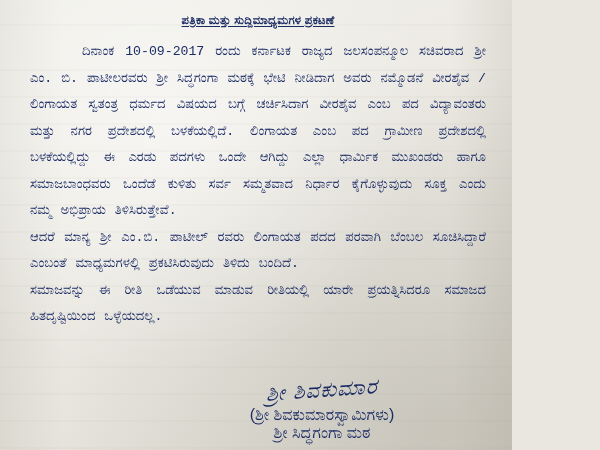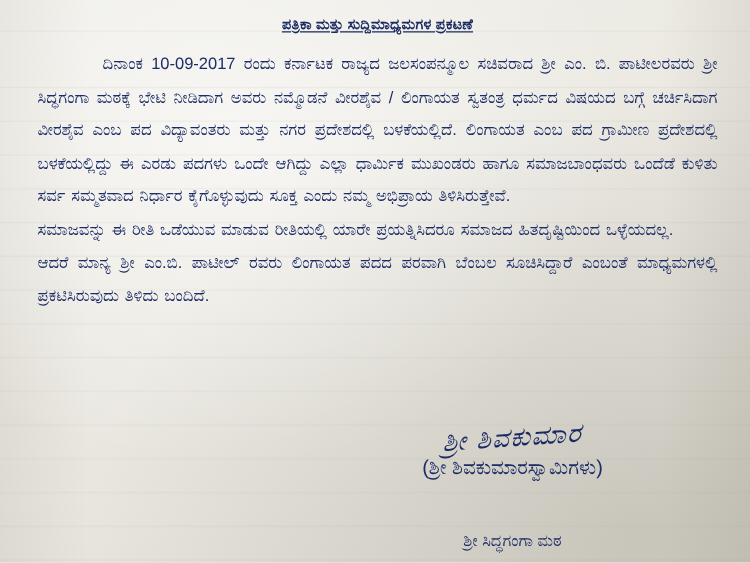--- a/index.html
+++ b/index.html
@@ -9,21 +9,21 @@
   body {
     width: 600px;
     height: 450px;
     overflow: hidden;
     font-family: "Liberation Sans", sans-serif;
     background: #e9e7e0;
   }
 
   .page {
     position: relative;
-    width: 600px;
+    width: 512px;
     height: 450px;
     box-sizing: border-box;
     background:
       linear-gradient(160deg, #efeee8 0%, #eceae3 40%, #e6e4dc 70%, #dedbd2 100%);
     overflow: hidden;
   }
 
   
   .paper-shade {
     position: absolute;
@@ -58,20 +58,21 @@
     line-height: 26.5px;
     color: #1c2c66;
     text-align: justify;
     text-justify: inter-word;
     word-spacing: 1px;
   }
 
   .body-text p {
     margin: 0 0 0 0;
     text-indent: 52px;
+    font-family: Liberation Mono, monospace;
   }
   .body-text p.cont {
     text-indent: 0;
   }
 
   .sig-block {
     position: absolute;
     right: 40px;
     bottom: 8px;
     width: 300px;
@@ -90,24 +91,23 @@
     margin-bottom: 2px;
   }
 
   .sig-name {
     font-size: 16px;
     color: #1c2c66;
     margin-top: 4px;
     line-height: 18px;
   }
   .sig-org {
-    font-size: 13px;
+    font-size: 16px;
     color: #1c2c66;
     line-height: 18px;
-    margin-top: 40px;
   }
 
   
   .rules {
     position: absolute;
     left: 0; right: 0; top: 0; bottom: 0;
     z-index: 1;
     background-image: repeating-linear-gradient(
       to bottom,
       rgba(150,150,140,0.0) 0px,
@@ -126,22 +126,22 @@
 
   <div class="rules"></div>
   <div class="paper-shade"></div>
 
   <div class="content">
 
     <div class="doc-title">ಪತ್ರಿಕಾ ಮತ್ತು ಸುದ್ದಿಮಾಧ್ಯಮಗಳ ಪ್ರಕಟಣೆ</div>
 
     <div class="body-text">
       <p>ದಿನಾಂಕ 10-09-2017 ರಂದು ಕರ್ನಾಟಕ ರಾಜ್ಯದ ಜಲಸಂಪನ್ಮೂಲ ಸಚಿವರಾದ ಶ್ರೀ ಎಂ. ಬಿ. ಪಾಟೀಲರವರು ಶ್ರೀ ಸಿದ್ಧಗಂಗಾ ಮಠಕ್ಕೆ ಭೇಟಿ ನೀಡಿದಾಗ ಅವರು ನಮ್ಮೊಡನೆ ವೀರಶೈವ / ಲಿಂಗಾಯತ ಸ್ವತಂತ್ರ ಧರ್ಮದ ವಿಷಯದ ಬಗ್ಗೆ ಚರ್ಚಿಸಿದಾಗ ವೀರಶೈವ ಎಂಬ ಪದ ವಿದ್ಯಾವಂತರು ಮತ್ತು ನಗರ ಪ್ರದೇಶದಲ್ಲಿ ಬಳಕೆಯಲ್ಲಿದೆ. ಲಿಂಗಾಯತ ಎಂಬ ಪದ ಗ್ರಾಮೀಣ ಪ್ರದೇಶದಲ್ಲಿ ಬಳಕೆಯಲ್ಲಿದ್ದು ಈ ಎರಡು ಪದಗಳು ಒಂದೇ ಆಗಿದ್ದು ಎಲ್ಲಾ ಧಾರ್ಮಿಕ ಮುಖಂಡರು ಹಾಗೂ ಸಮಾಜಬಾಂಧವರು ಒಂದೆಡೆ ಕುಳಿತು ಸರ್ವ ಸಮ್ಮತವಾದ ನಿರ್ಧಾರ ಕೈಗೊಳ್ಳುವುದು ಸೂಕ್ತ ಎಂದು ನಮ್ಮ ಅಭಿಪ್ರಾಯ ತಿಳಿಸಿರುತ್ತೇವೆ.</p>
+      <p class="cont">ಆದರೆ ಮಾನ್ಯ ಶ್ರೀ ಎಂ.ಬಿ. ಪಾಟೀಲ್ ರವರು ಲಿಂಗಾಯತ ಪದದ ಪರವಾಗಿ ಬೆಂಬಲ ಸೂಚಿಸಿದ್ದಾರೆ ಎಂಬಂತೆ ಮಾಧ್ಯಮಗಳಲ್ಲಿ ಪ್ರಕಟಿಸಿರುವುದು ತಿಳಿದು ಬಂದಿದೆ.</p>
       <p class="cont">ಸಮಾಜವನ್ನು ಈ ರೀತಿ ಒಡೆಯುವ ಮಾಡುವ ರೀತಿಯಲ್ಲಿ ಯಾರೇ ಪ್ರಯತ್ನಿಸಿದರೂ ಸಮಾಜದ ಹಿತದೃಷ್ಟಿಯಿಂದ ಒಳ್ಳೆಯದಲ್ಲ.</p>
-      <p class="cont">ಆದರೆ ಮಾನ್ಯ ಶ್ರೀ ಎಂ.ಬಿ. ಪಾಟೀಲ್ ರವರು ಲಿಂಗಾಯತ ಪದದ ಪರವಾಗಿ ಬೆಂಬಲ ಸೂಚಿಸಿದ್ದಾರೆ ಎಂಬಂತೆ ಮಾಧ್ಯಮಗಳಲ್ಲಿ ಪ್ರಕಟಿಸಿರುವುದು ತಿಳಿದು ಬಂದಿದೆ.</p>
     </div>
   </div>
 
   <div class="sig-block">
     <div class="signature">ಶ್ರೀ ಶಿವಕುಮಾರ</div>
     <div class="sig-name">(ಶ್ರೀ ಶಿವಕುಮಾರಸ್ವಾಮಿಗಳು)</div>
     <div class="sig-org">ಶ್ರೀ ಸಿದ್ಧಗಂಗಾ ಮಠ</div>
   </div>
 
 </div>

